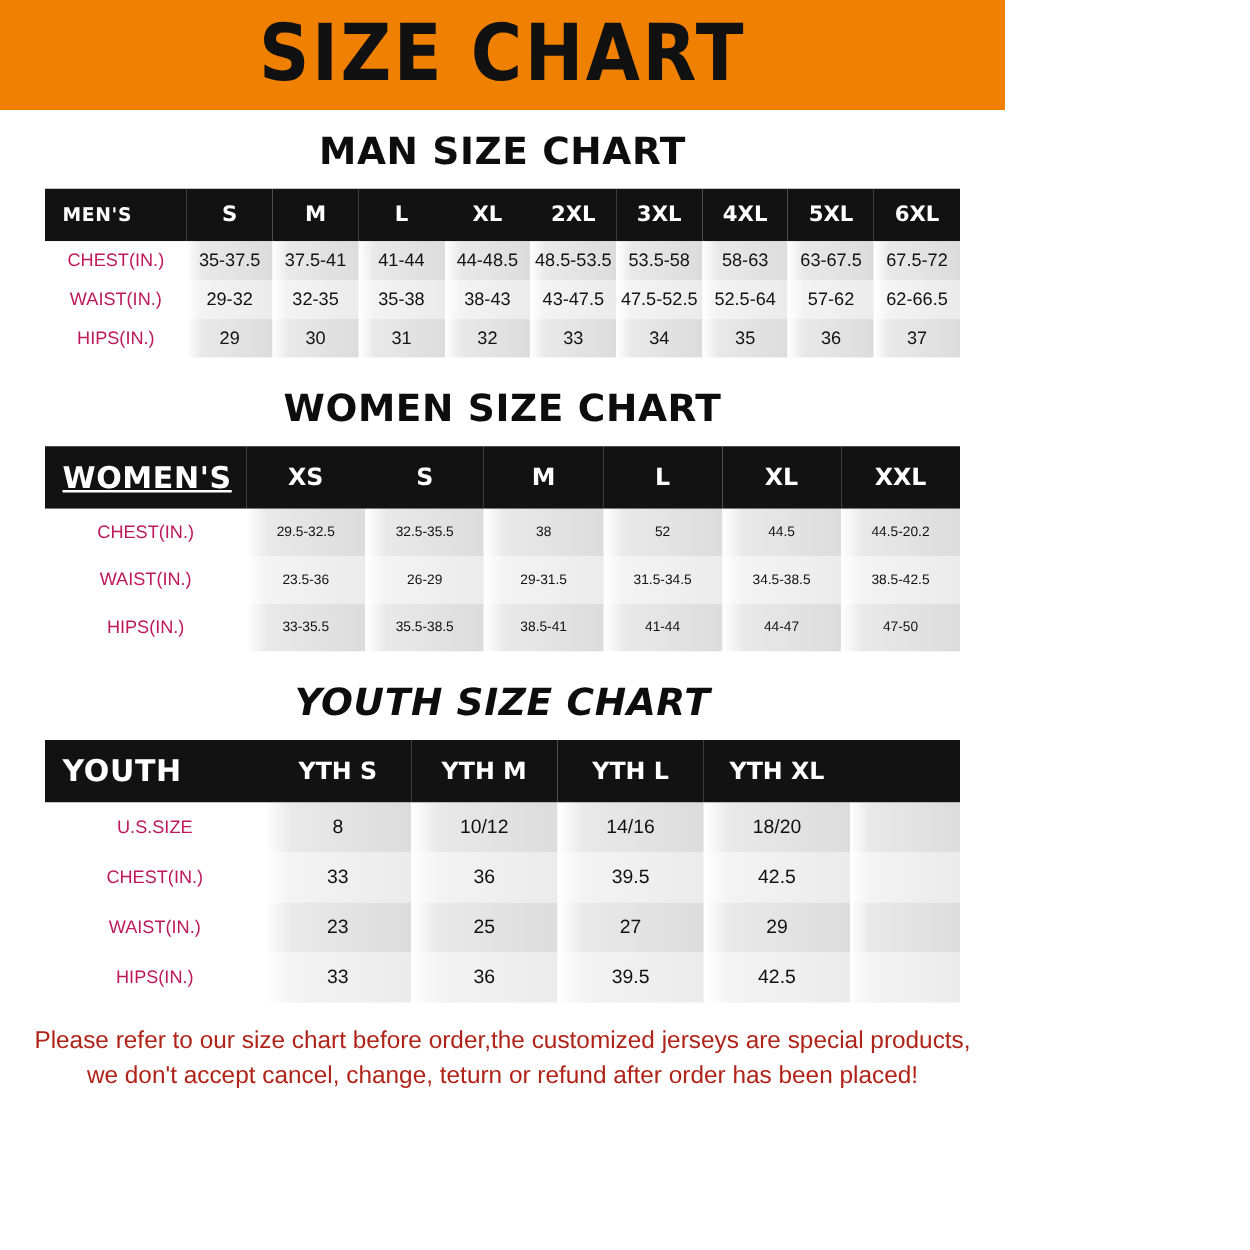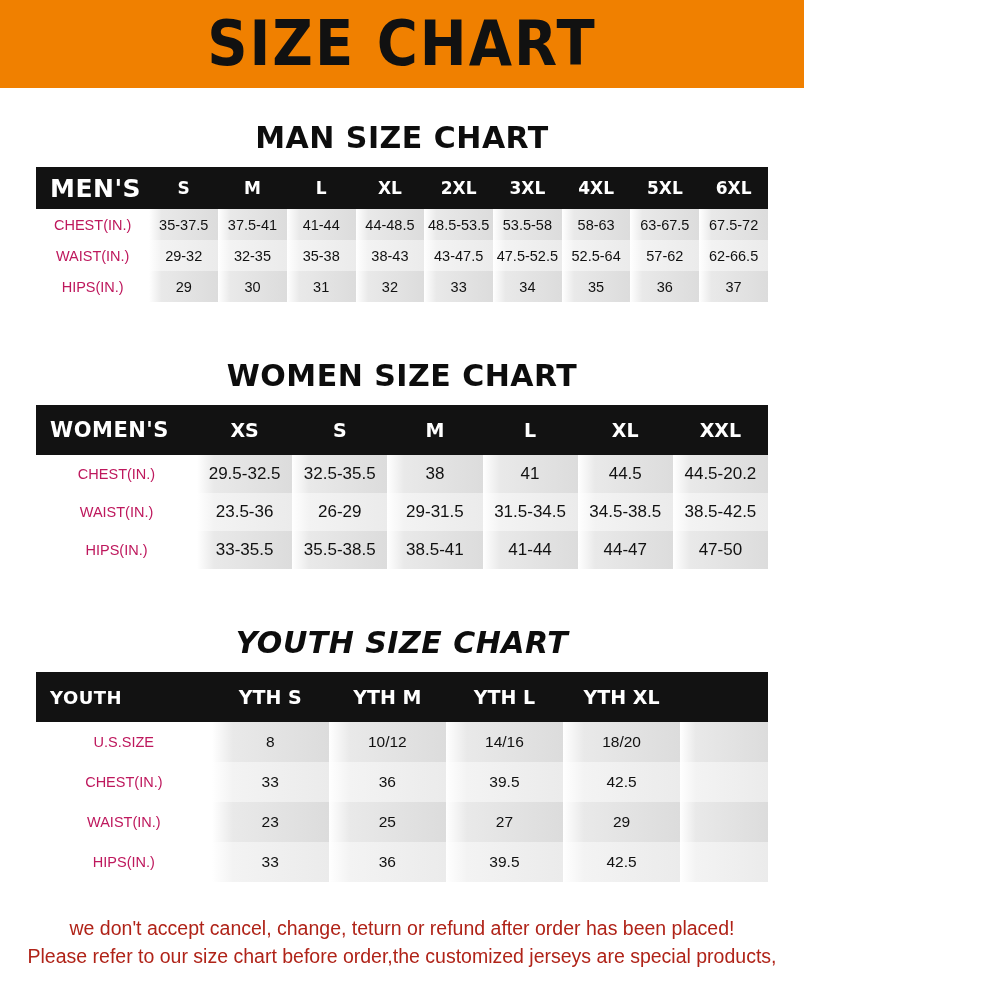--- a/index.html
+++ b/index.html
@@ -33,21 +33,21 @@
     font-weight: 700;
     font-size: 56px;
     letter-spacing: 2px;
     color: #111111;
     line-height: 1;
     transform: scaleY(1.12);
   }
 
   
   .section {
-    padding: 16px 36px;
+    padding: 0 36px;
     box-sizing: border-box;
   }
   .section-title {
     text-align: center;
     font-family: "DejaVu Sans", sans-serif;
     font-weight: 700;
     font-size: 30px;
     color: #0d0d0d;
     letter-spacing: 0.5px;
     margin: 0;
@@ -75,47 +75,47 @@
     font-family: "DejaVu Sans", sans-serif;
     font-weight: 700;
     font-size: 17px;
     text-align: center;
     vertical-align: middle;
     color: #ffffff;
   }
   .hdr-row td.rowlabel {
     text-align: left;
     padding-left: 14px;
-    font-size: 25px;
+    font-size: 15px;
     letter-spacing: 0.5px;
   }
   .body-row td {
     height: 31px;
     font-size: 14.5px;
     text-align: center;
     vertical-align: middle;
     color: #111111;
   }
   .body-row td.rowlabel {
     text-align: center;
     font-size: 14.5px;
     color: #be185d;
   }
   
   .band-a td { background: linear-gradient(to right, #ffffff 0%, #e9e9e9 18%, #dcdcdc 100%); }
   .band-b td { background: linear-gradient(to right, #ffffff 0%, #f3f3f3 18%, #ebebeb 100%); }
   .band-a td.rowlabel, .band-b td.rowlabel { background-image: none; background-color: #ffffff; }
 
-  .women-row td { height: 38px; font-size: 17px; }
+  .women-row td { height: 38px; font-size: 11px; }
   .women-hdr td { height: 50px; font-size: 19px; }
-  .women-hdr td.rowlabel { font-size: 21px; }
+  .women-hdr td.rowlabel { font-size: 24px; text-decoration: underline; }
 
   .youth-row td { height: 40px; font-size: 15.5px; }
   .youth-hdr td { height: 50px; font-size: 19px; }
-  .youth-hdr td.rowlabel { font-size: 18px; }
+  .youth-hdr td.rowlabel { font-size: 24px; }
 
   
   .footer-note {
     padding: 16px 26px 0;
     text-align: center;
     color: #B02318;
     font-size: 19.5px;
     line-height: 1.45;
     font-family: "Liberation Sans", sans-serif;
   }
@@ -218,21 +218,21 @@
           <td>M</td>
           <td>L</td>
           <td>XL</td>
           <td>XXL</td>
         </tr>
         <tr class="body-row women-row band-a">
           <td class="rowlabel">CHEST(IN.)</td>
           <td>29.5-32.5</td>
           <td>32.5-35.5</td>
           <td>38</td>
-          <td>41</td>
+          <td>52</td>
           <td>44.5</td>
           <td>44.5-20.2</td>
         </tr>
         <tr class="body-row women-row band-b">
           <td class="rowlabel">WAIST(IN.)</td>
           <td>23.5-36</td>
           <td>26-29</td>
           <td>29-31.5</td>
           <td>31.5-34.5</td>
           <td>34.5-38.5</td>
@@ -301,17 +301,17 @@
           <td>36</td>
           <td>39.5</td>
           <td>42.5</td>
           <td></td>
         </tr>
       </tbody>
     </table>
   </div>
 
   <div class="footer-note">
+    <div>Please refer to our size chart before order,the customized jerseys are special products,</div>
     <div>we don't accept cancel, change, teturn or refund after order has been placed!</div>
-    <div>Please refer to our size chart before order,the customized jerseys are special products,</div>
   </div>
 
 </div>
 
 </body></html>

